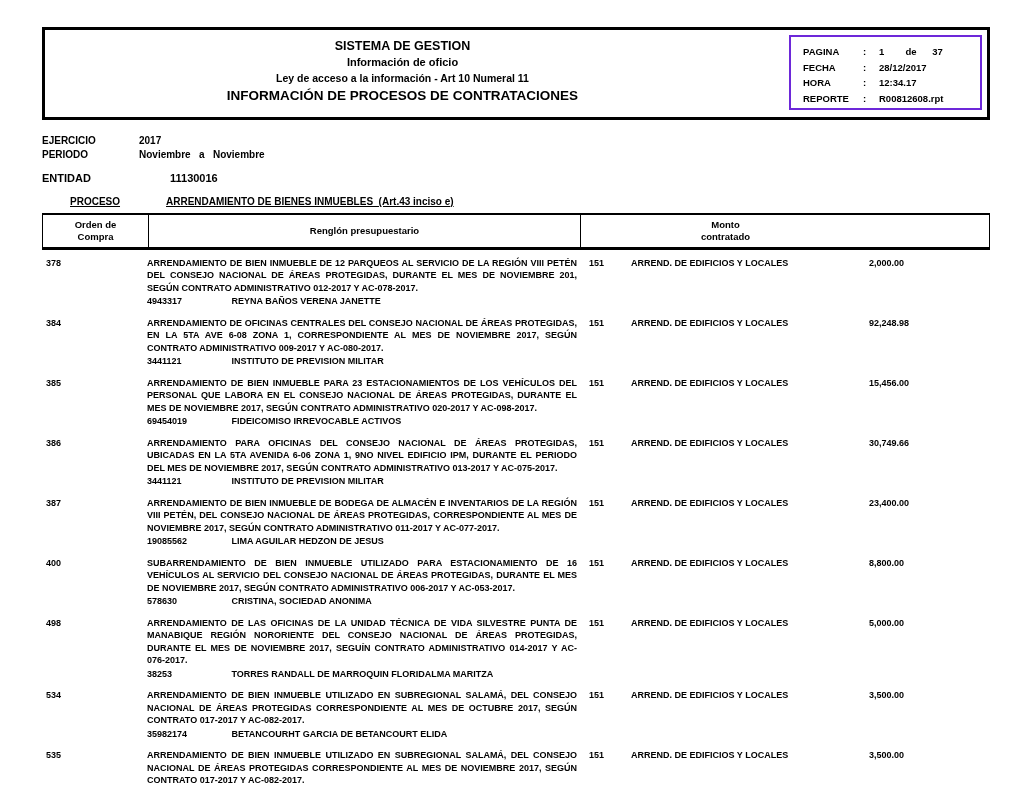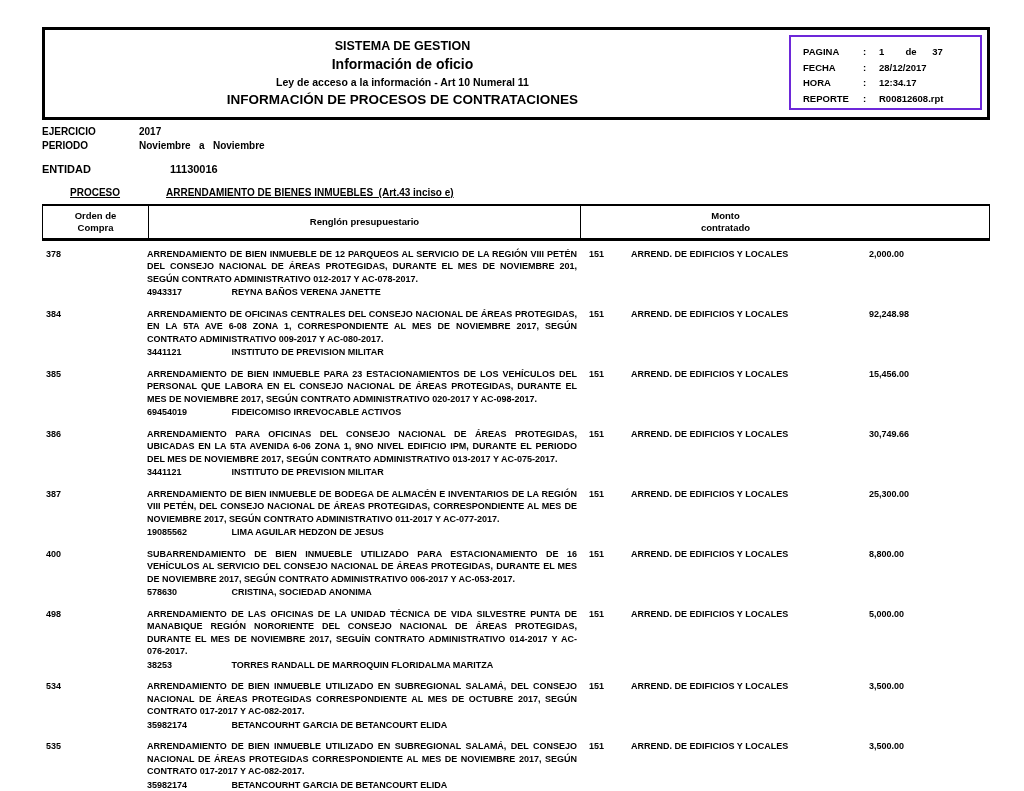--- a/index.html
+++ b/index.html
@@ -7,34 +7,34 @@
   body {
     width: 1024px; height: 791px; background: #ffffff; color: #000;
     font-family: "Liberation Sans", sans-serif; font-weight: bold; overflow: hidden;
   }
   .page { padding: 27px 34px 0 42px; }
 
   
   .hbox { position: relative; border: 3px solid #000; height: 93px; }
   .titles { width: 715px; text-align: center; padding-top: 9px; }
   .t1 { font-size: 12.5px; }
-  .t2 { font-size: 14px; margin-top: 3px; }
+  .t2 { font-size: 11px; margin-top: 3px; }
   .t3 { font-size: 10.5px; margin-top: 4px; }
   .t4 { font-size: 13.5px; margin-top: 4px; text-align: center; }
   .ibox {
     position: absolute; top: 5px; right: 5px; bottom: 7px; width: 193px;
     border: 2px solid #6d28d9; padding: 9px 6px 0 12px; font-size: 9.5px;
   }
   .irow { display: grid; grid-template-columns: 60px 16px 1fr; margin-bottom: 4.5px; }
   .ival { white-space: pre; }
 
   
   .meta { font-size: 10px; }
   .mrow { display: flex; }
-  .m-ej { margin-top: 6px; }
+  .m-ej { margin-top: 15px; }
   .m-pe { margin-top: 3px; }
   .m-en { margin-top: 12px; font-size: 11px; }
   .m-pr { margin-top: 12px; padding-left: 28px; }
   .mlabel { width: 97px; flex: 0 0 auto; }
   .m-en .mlabel { width: 128px; }
   .m-pr .mlabel { width: 96px; }
   .mval { white-space: pre; }
   .u { text-decoration: underline; }
 
   
@@ -197,21 +197,21 @@
       <div class="desc-text">ARRENDAMIENTO DE BIEN INMUEBLE DE BODEGA DE ALMACÉN E INVENTARIOS DE LA REGIÓN VIII PETÉN, DEL CONSEJO NACIONAL DE ÁREAS PROTEGIDAS, CORRESPONDIENTE AL MES DE NOVIEMBRE 2017, SEGÚN CONTRATO ADMINISTRATIVO 011-2017 Y AC-077-2017.</div>
       <div class="nit-line">
         <span class="nit">19085562</span>
         <span class="prov">LIMA AGUILAR HEDZON DE JESUS</span>
       </div>
     </div>
     <div class="c-renglon">
       <span class="rcode">151</span>
       <span class="rlabel">ARREND. DE EDIFICIOS Y LOCALES</span>
     </div>
-    <div class="c-monto">25,300.00</div>
+    <div class="c-monto">23,400.00</div>
   </div>
 
   <div class="trow">
     <div class="c-orden">400</div>
     <div class="c-desc">
       <div class="desc-text">SUBARRENDAMIENTO DE BIEN INMUEBLE UTILIZADO PARA ESTACIONAMIENTO DE 16 VEHÍCULOS AL SERVICIO DEL CONSEJO NACIONAL DE ÁREAS PROTEGIDAS, DURANTE EL MES DE NOVIEMBRE 2017, SEGÚN CONTRATO ADMINISTRATIVO 006-2017 Y AC-053-2017.</div>
       <div class="nit-line">
         <span class="nit">578630</span>
         <span class="prov">CRISTINA, SOCIEDAD ANONIMA</span>
       </div>

